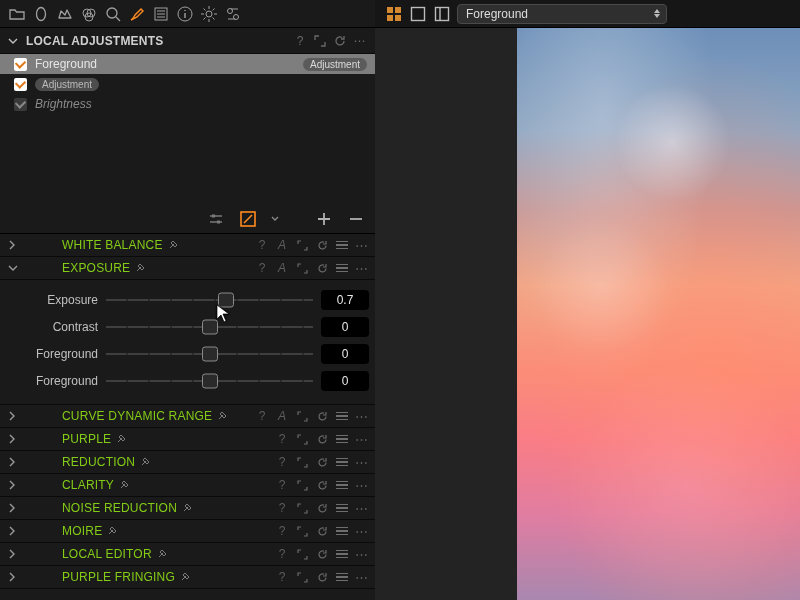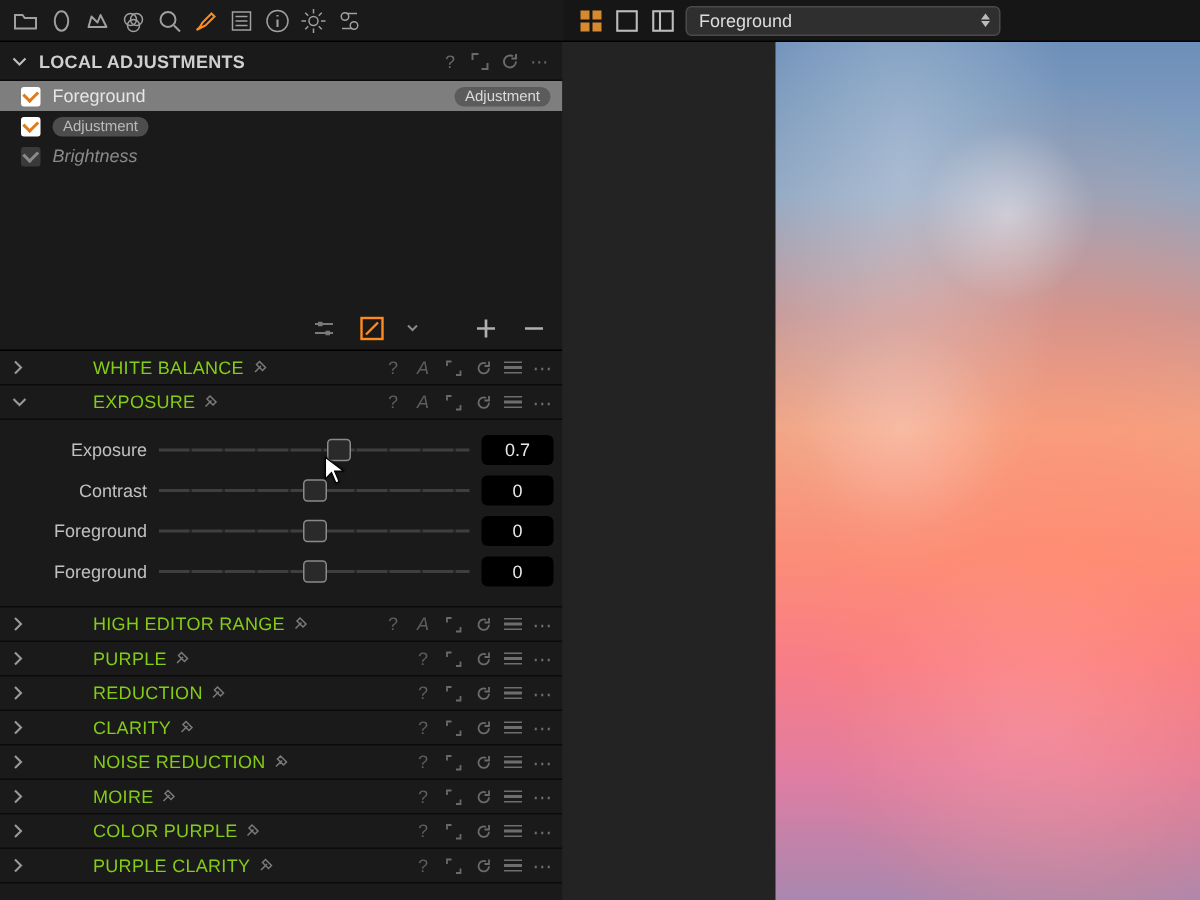--- a/index.html
+++ b/index.html
@@ -383,21 +383,21 @@
     </div>
   </div>
 
   <div id="restTools">
       <div class="tool-row">
         <span class="chev">
           <svg width="8" height="10" viewBox="0 0 8 10">
             <path d="M2 1l4 4-4 4" stroke="#9a9a9a" fill="none" stroke-width="1.4"></path>
           </svg>
         </span>
-        <span class="name">HIGH EDITOR RANGE</span>
+        <span class="name">CURVE DYNAMIC RANGE</span>
         <span class="pin">
           <svg width="9" height="9" viewBox="0 0 9 9">
             <path d="M1 8l4-4M4 1l4 4-2 2-4-4z" stroke="#7a7a7a" fill="none"></path>
           </svg>
         </span>
         <span class="spacer"></span>
         <span class="ricon">?</span>
         <span class="ricon" style="font-style:italic;">A</span>
         <span class="ricon">
           <svg width="11" height="11" viewBox="0 0 11 11">
@@ -570,52 +570,52 @@
           <span></span>
         </span>
         <span class="dots">⋯</span>
       </div>
       <div class="tool-row">
         <span class="chev">
           <svg width="8" height="10" viewBox="0 0 8 10">
             <path d="M2 1l4 4-4 4" stroke="#9a9a9a" fill="none" stroke-width="1.4"></path>
           </svg>
         </span>
-        <span class="name">COLOR PURPLE</span>
-        <span class="pin">
-          <svg width="9" height="9" viewBox="0 0 9 9">
-            <path d="M1 8l4-4M4 1l4 4-2 2-4-4z" stroke="#7a7a7a" fill="none"></path>
-          </svg>
-        </span>
-        <span class="spacer"></span>
-        <span class="ricon">?</span>
-        <span class="ricon">
-          <svg width="11" height="11" viewBox="0 0 11 11">
-            <path d="M1 4V1h3M10 7v3H7" stroke="#6a6a6a" fill="none" stroke-width="1.2"></path>
-          </svg>
-        </span>
-        <span class="ricon">
-          <svg width="11" height="11" viewBox="0 0 11 11">
-            <path d="M9 5.5a3.5 3.5 0 1 1-2-3.2M9 1v3H6" stroke="#6a6a6a" fill="none" stroke-width="1.2"></path>
-          </svg>
-        </span>
-        <span class="ricon lines">
-          <span></span>
-          <span></span>
-          <span></span>
-        </span>
-        <span class="dots">⋯</span>
-      </div>
-      <div class="tool-row">
-        <span class="chev">
-          <svg width="8" height="10" viewBox="0 0 8 10">
-            <path d="M2 1l4 4-4 4" stroke="#9a9a9a" fill="none" stroke-width="1.4"></path>
-          </svg>
-        </span>
-        <span class="name">PURPLE CLARITY</span>
+        <span class="name">LOCAL EDITOR</span>
+        <span class="pin">
+          <svg width="9" height="9" viewBox="0 0 9 9">
+            <path d="M1 8l4-4M4 1l4 4-2 2-4-4z" stroke="#7a7a7a" fill="none"></path>
+          </svg>
+        </span>
+        <span class="spacer"></span>
+        <span class="ricon">?</span>
+        <span class="ricon">
+          <svg width="11" height="11" viewBox="0 0 11 11">
+            <path d="M1 4V1h3M10 7v3H7" stroke="#6a6a6a" fill="none" stroke-width="1.2"></path>
+          </svg>
+        </span>
+        <span class="ricon">
+          <svg width="11" height="11" viewBox="0 0 11 11">
+            <path d="M9 5.5a3.5 3.5 0 1 1-2-3.2M9 1v3H6" stroke="#6a6a6a" fill="none" stroke-width="1.2"></path>
+          </svg>
+        </span>
+        <span class="ricon lines">
+          <span></span>
+          <span></span>
+          <span></span>
+        </span>
+        <span class="dots">⋯</span>
+      </div>
+      <div class="tool-row">
+        <span class="chev">
+          <svg width="8" height="10" viewBox="0 0 8 10">
+            <path d="M2 1l4 4-4 4" stroke="#9a9a9a" fill="none" stroke-width="1.4"></path>
+          </svg>
+        </span>
+        <span class="name">PURPLE FRINGING</span>
         <span class="pin">
           <svg width="9" height="9" viewBox="0 0 9 9">
             <path d="M1 8l4-4M4 1l4 4-2 2-4-4z" stroke="#7a7a7a" fill="none"></path>
           </svg>
         </span>
         <span class="spacer"></span>
         <span class="ricon">?</span>
         <span class="ricon">
           <svg width="11" height="11" viewBox="0 0 11 11">
             <path d="M1 4V1h3M10 7v3H7" stroke="#6a6a6a" fill="none" stroke-width="1.2"></path>

